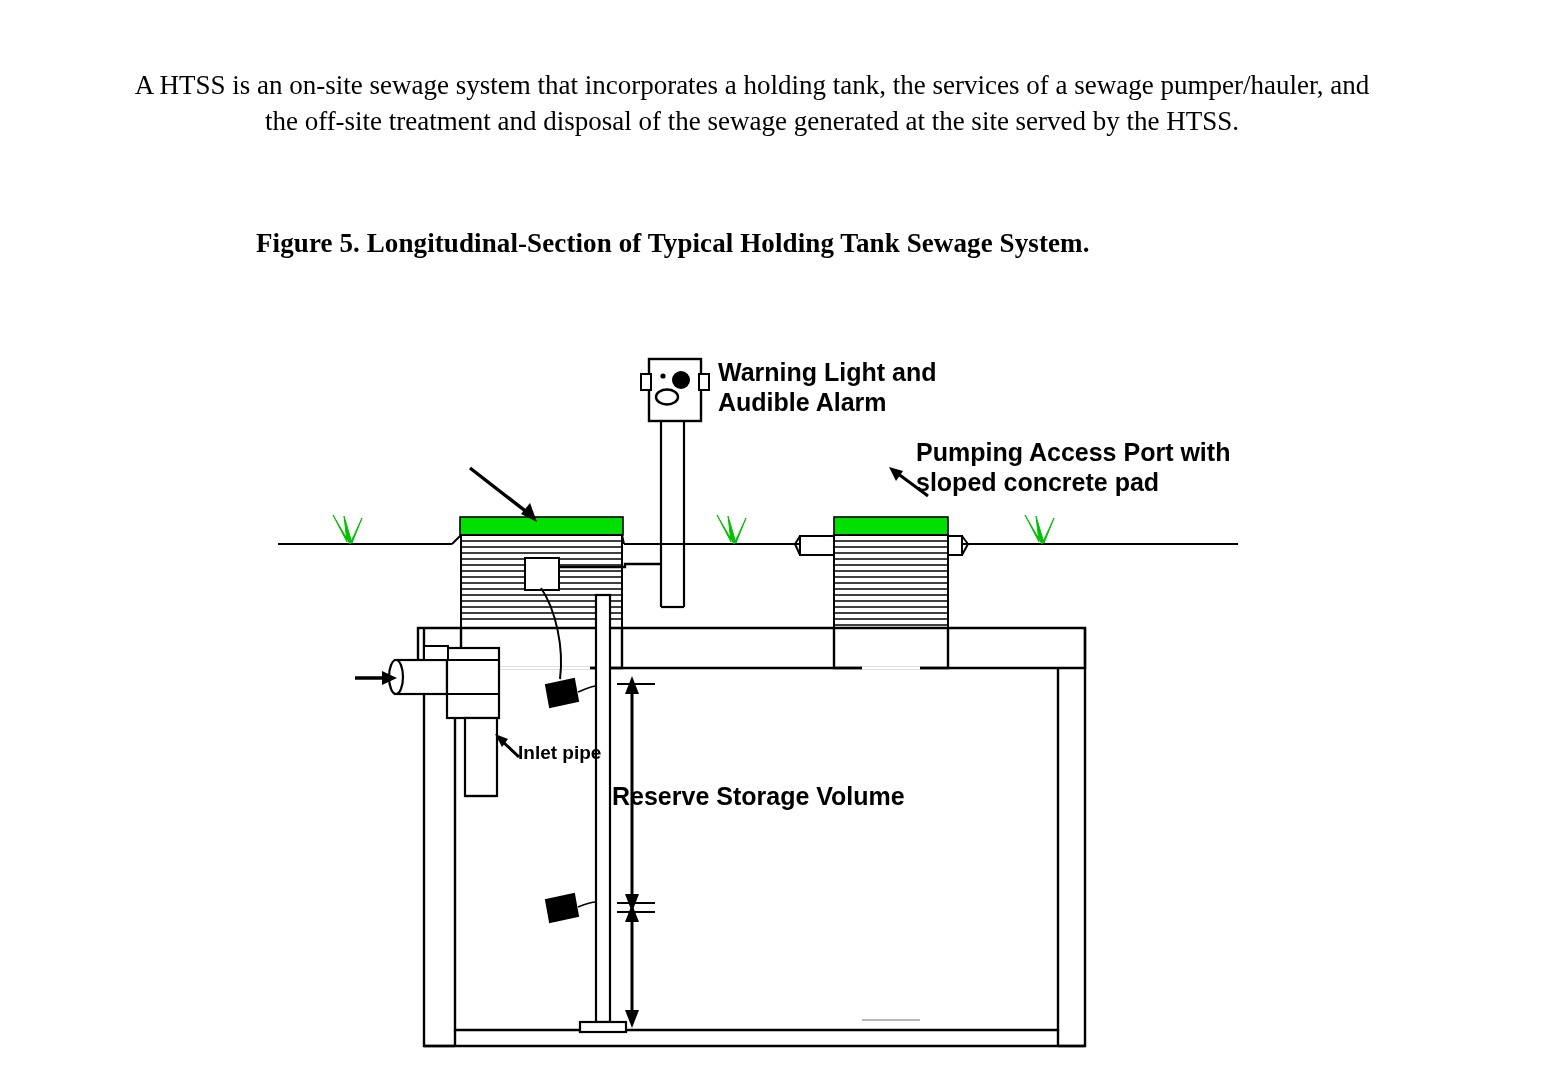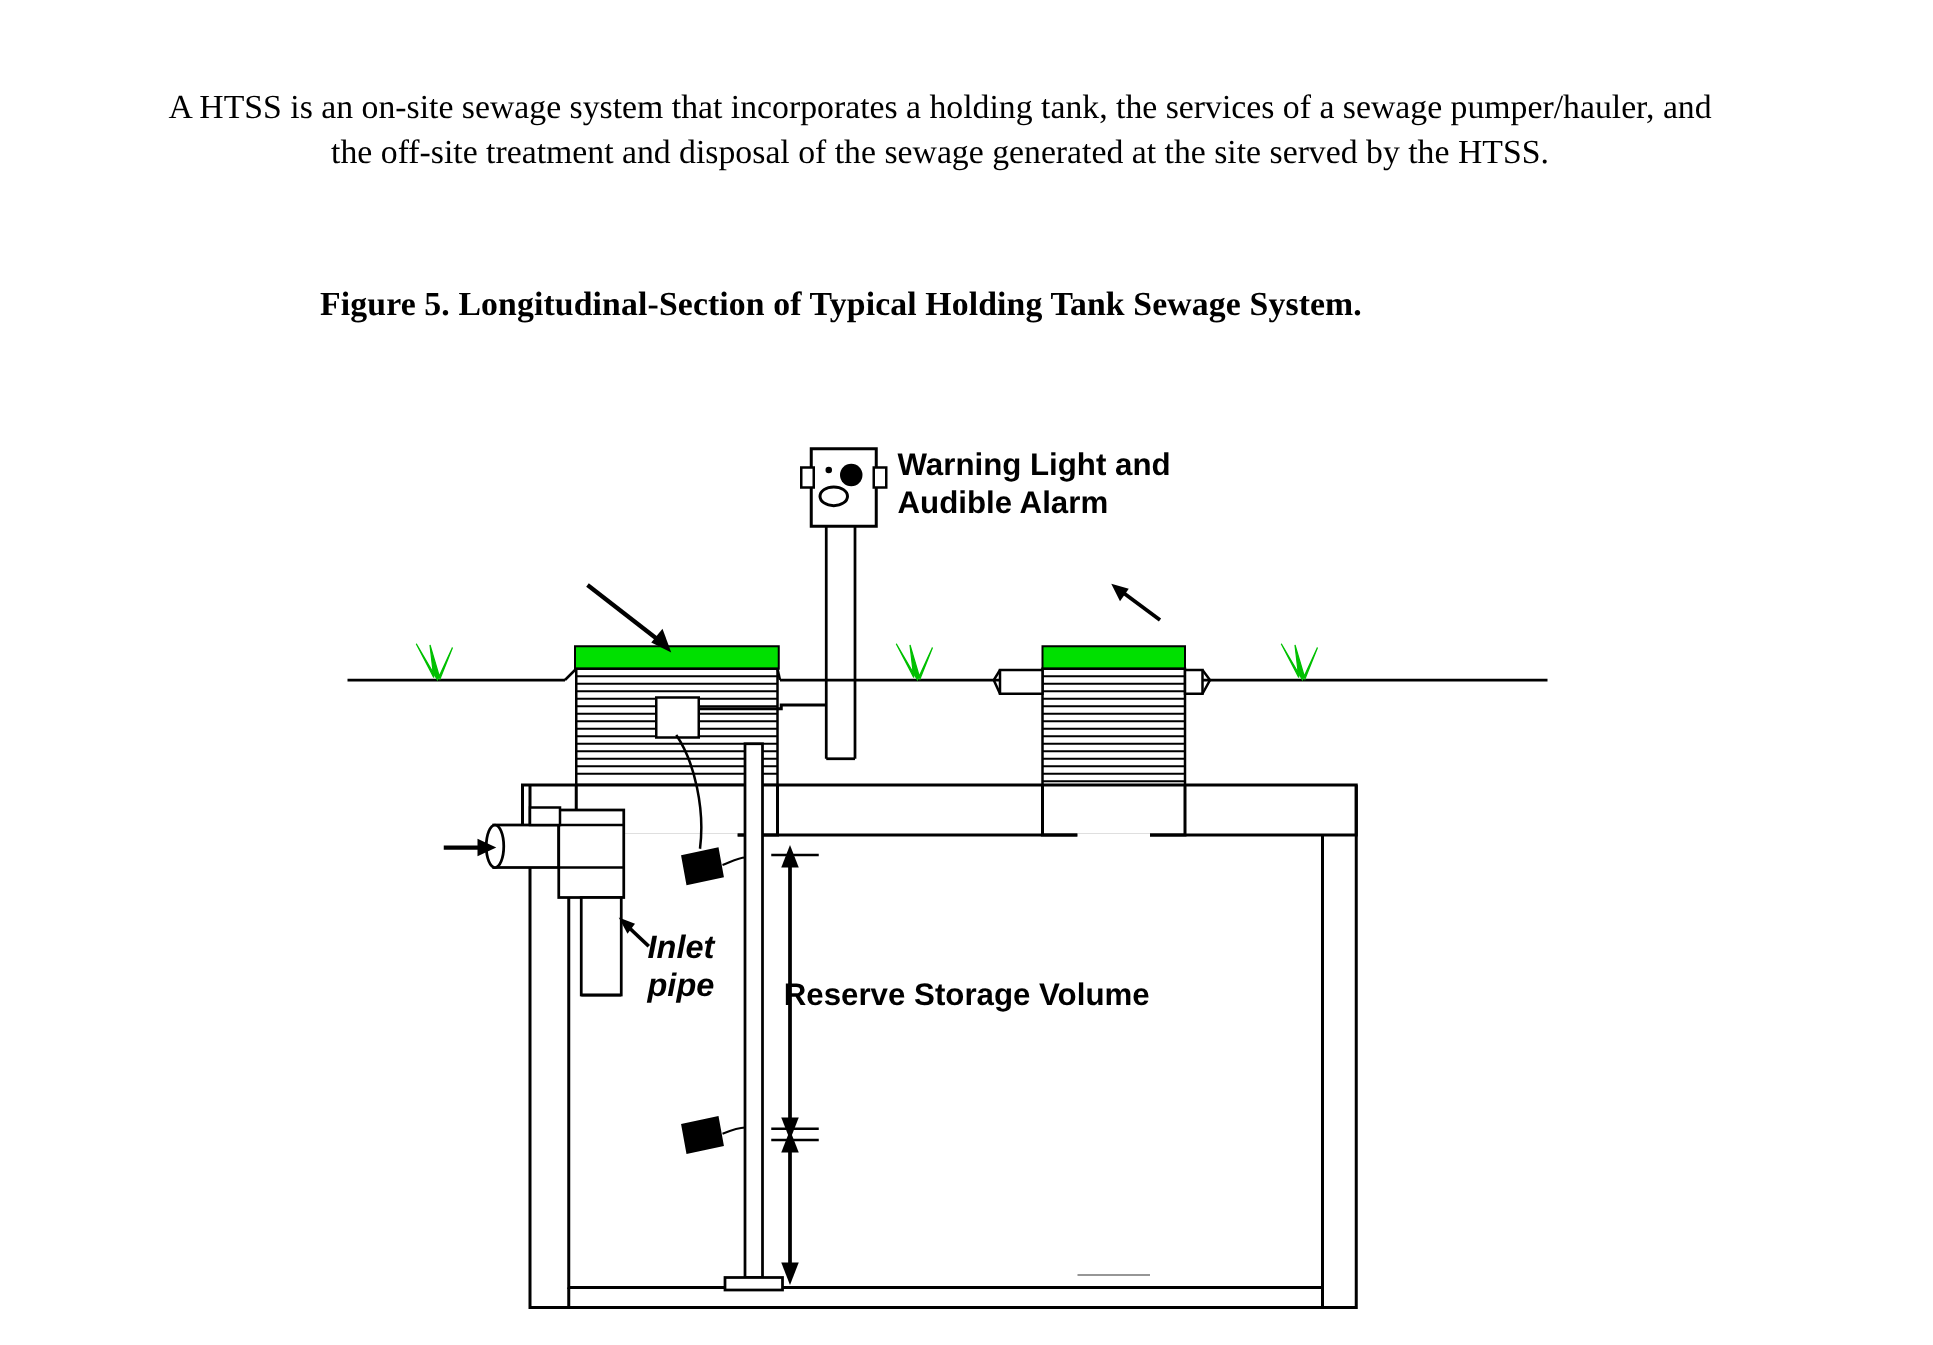--- a/index.html
+++ b/index.html
@@ -55,28 +55,28 @@
 
   .lbl {
     position: absolute;
     font-family: "Liberation Sans", sans-serif;
     font-weight: bold;
     color: #000;
     line-height: 1.18;
   }
   .lbl-lg { font-size: 25px; }
   .lbl-md { font-size: 24px; }
-  .lbl-sm { font-size: 26px; font-style: italic; }
+  .lbl-sm { font-size: 19px; }
 
   #lbl-warning   { left: 718px; top: 28px;  width: 300px; }
   #lbl-access    { left: 279px; top: 100px; width: 380px; }
   #lbl-pumping   { left: 916px; top: 108px; width: 400px; }
   #lbl-inlet     { left: 280px; top: 312px; width: 140px; }
   #lbl-inletpipe { left: 518px; top: 412px; width: 110px; text-align: left; }
-  #lbl-reserve   { left: 612px; top: 452px; width: 400px; padding-left: 15px; }
+  #lbl-reserve   { left: 612px; top: 452px; width: 400px; }
   #lbl-normal    { left: 612px; top: 614px; width: 420px; }
 </style>
 </head>
 <body>
 
 <p id="intro">A HTSS is an on-site sewage system that incorporates a holding tank, the services of a sewage pumper/hauler, and the off-site treatment and disposal of the sewage generated at the site served by the HTSS.</p>
 
 <div id="figure-caption">Figure 5.  Longitudinal-Section of Typical Holding Tank Sewage System.</div>
 
 <div id="diagram">
@@ -254,15 +254,16 @@
       <path d="M397 348 L382 341 L382 355 Z" fill="#000"></path>
     </g>
 
     <g>
       <line x1="519" y1="427" x2="501" y2="410" stroke="#000" stroke-width="3"></line>
       <path d="M495 404 L508 409 L502 417 Z" fill="#000"></path>
     </g>
   </svg>
 
   <div class="lbl lbl-lg" id="lbl-warning">Warning Light and Audible Alarm</div>
+  <div class="lbl lbl-lg" id="lbl-pumping">Pumping Access Port with sloped concrete pad</div>
   <div class="lbl lbl-sm" id="lbl-inletpipe">Inlet pipe</div>
   <div class="lbl lbl-lg" id="lbl-reserve">Reserve Storage Volume</div>
 </div>
 
 </body></html>

